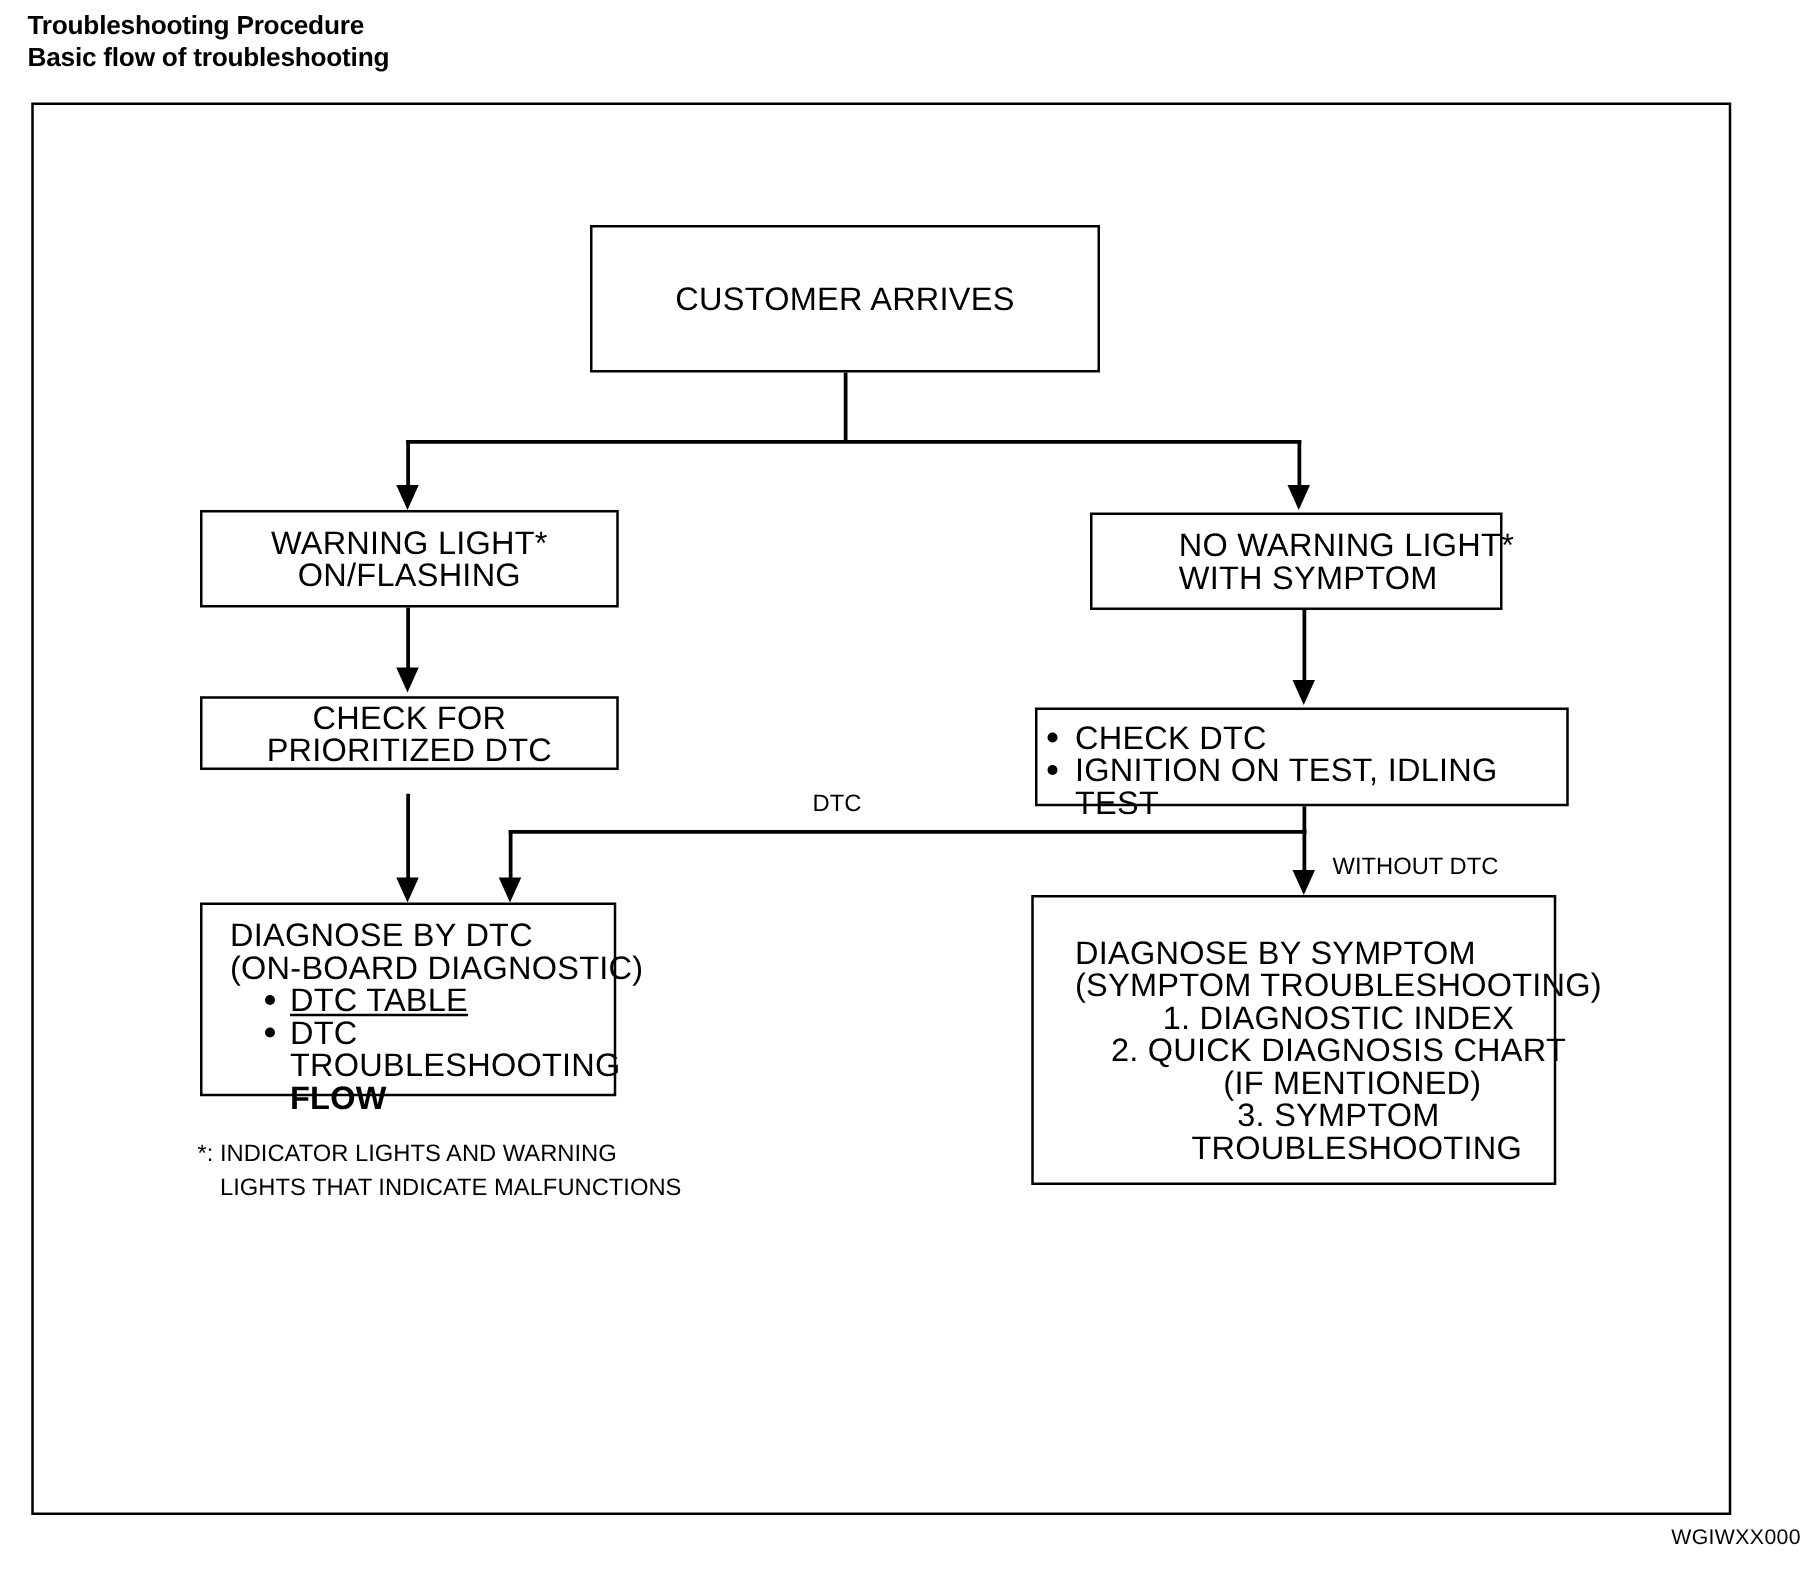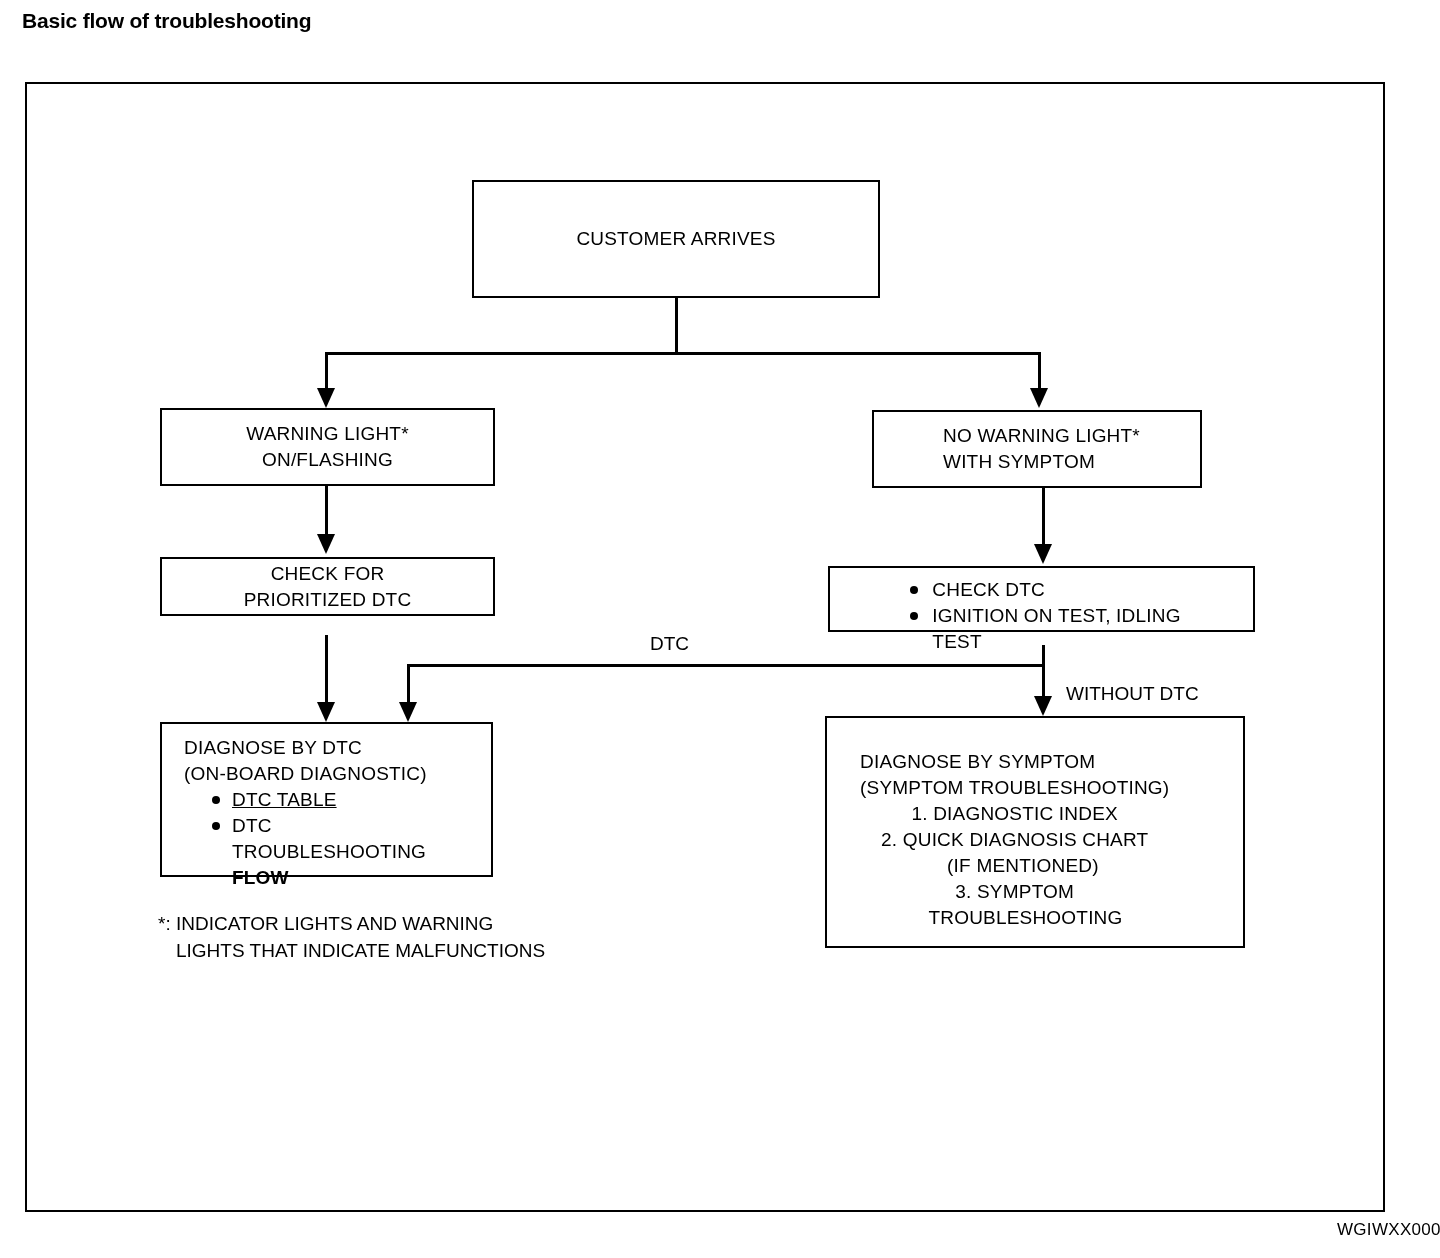--- a/index.html
+++ b/index.html
@@ -38,21 +38,21 @@
     border: 2px solid #000000;
     box-sizing: border-box;
   }
 
   
   .node {
     position: absolute;
     border: 2px solid #000000;
     box-sizing: border-box;
     background: #ffffff;
-    font-size: 19px;
+    font-size: 26px;
     line-height: 26px;
     letter-spacing: 0.2px;
   }
   .node.center {
     display: flex;
     align-items: center;
     justify-content: center;
     text-align: center;
   }
   .node.leftalign {
@@ -133,20 +133,21 @@
     position: absolute;
     font-size: 17px;
     letter-spacing: 0.3px;
     white-space: nowrap;
   }
 </style>
 </head>
 <body>
 
 <div class="heading">
+  <div>Troubleshooting Procedure</div>
   <div>Basic flow of troubleshooting</div>
 </div>
 
 <div class="frame"></div>
 
 <div class="node center" style="left:472px; top:180px; width:408px; height:118px;">
   <span>CUSTOMER ARRIVES</span>
 </div>
 
 <div class="vline" style="left:675px; top:298px; width:3px; height:56px;"></div>
@@ -176,21 +177,21 @@
 <div class="vline" style="left:1042px; top:488px; width:3px; height:58px;"></div>
 <div class="arrowhead" style="left:1034px; top:544px;"></div>
 
 <div class="node center" style="left:160px; top:557px; width:335px; height:59px;">
   <div class="lines" style="text-align:center;">
     <div>CHECK FOR</div>
     <div>PRIORITIZED DTC</div>
   </div>
 </div>
 
-<div class="node topalign" style="left:828px; top:566px; width:427px; height:66px; padding-top:9px; justify-content:center;">
+<div class="node topalign" style="left:828px; top:566px; width:427px; height:79px; padding-top:9px; ">
   <ul class="bul">
     <li>
       <span class="dot"></span>
       <span>CHECK DTC</span>
     </li>
     <li>
       <span class="dot"></span>
       <span>IGNITION ON TEST, IDLING</span>
     </li>
     <li style="padding-left:30px;">

